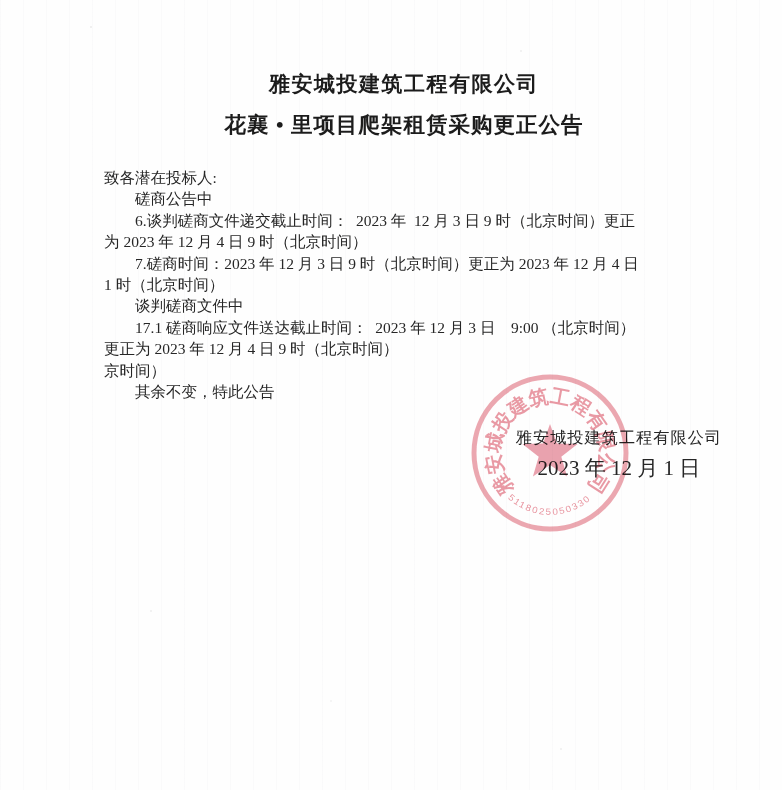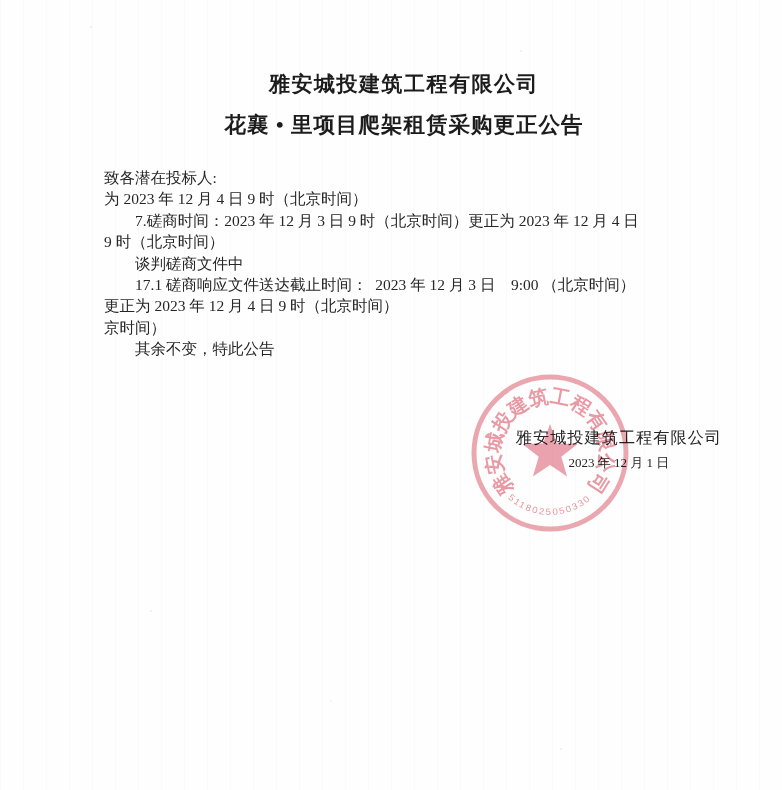--- a/index.html
+++ b/index.html
@@ -58,21 +58,21 @@
     text-align: center;
     z-index: 2;
   }
   .sig-company {
     font-size: 16.2px;
     letter-spacing: 1px;
     color: #262626;
     line-height: 1.35;
   }
   .sig-date {
-    font-size: 13px;
+    font-size: 21px;
     color: #262626;
     margin-top: 4px;
     line-height: 1.35;
   }
   .stamp {
     position: absolute;
     left: 468px; top: 371px;
     width: 164px; height: 164px;
     z-index: 3;
     mix-blend-mode: multiply;
@@ -98,23 +98,25 @@
 
   <div class="speck"></div>
 
   <div class="titles">
     <h1 class="title-company">雅安城投建筑工程有限公司</h1>
     <h2 class="title-notice">花襄 • 里项目爬架租赁采购更正公告</h2>
   </div>
 
   <div class="body-text">
       <div class="line">致各潜在投标人:</div>
+      <div class="line ind">磋商公告中</div>
+      <div class="line ind">6.谈判磋商文件递交截止时间：  2023 年  12 月 3 日 9 时（北京时间）更正</div>
       <div class="line">为 2023 年 12 月 4 日 9 时（北京时间）</div>
       <div class="line ind">7.磋商时间：2023 年 12 月 3 日 9 时（北京时间）更正为 2023 年 12 月 4 日</div>
-      <div class="line">9 时（北京时间）</div>
+      <div class="line">1 时（北京时间）</div>
       <div class="line ind">谈判磋商文件中</div>
       <div class="line ind">17.1 磋商响应文件送达截止时间：  2023 年 12 月 3 日　9:00 （北京时间）</div>
       <div class="line">更正为 2023 年 12 月 4 日 9 时（北京时间）</div>
       <div class="line">京时间）</div>
       <div class="line ind">其余不变，特此公告</div>
     </div>
 
   <div class="signature">
     <div class="sig-company">雅安城投建筑工程有限公司</div>
     <div class="sig-date">2023 年 12 月 1 日</div>

